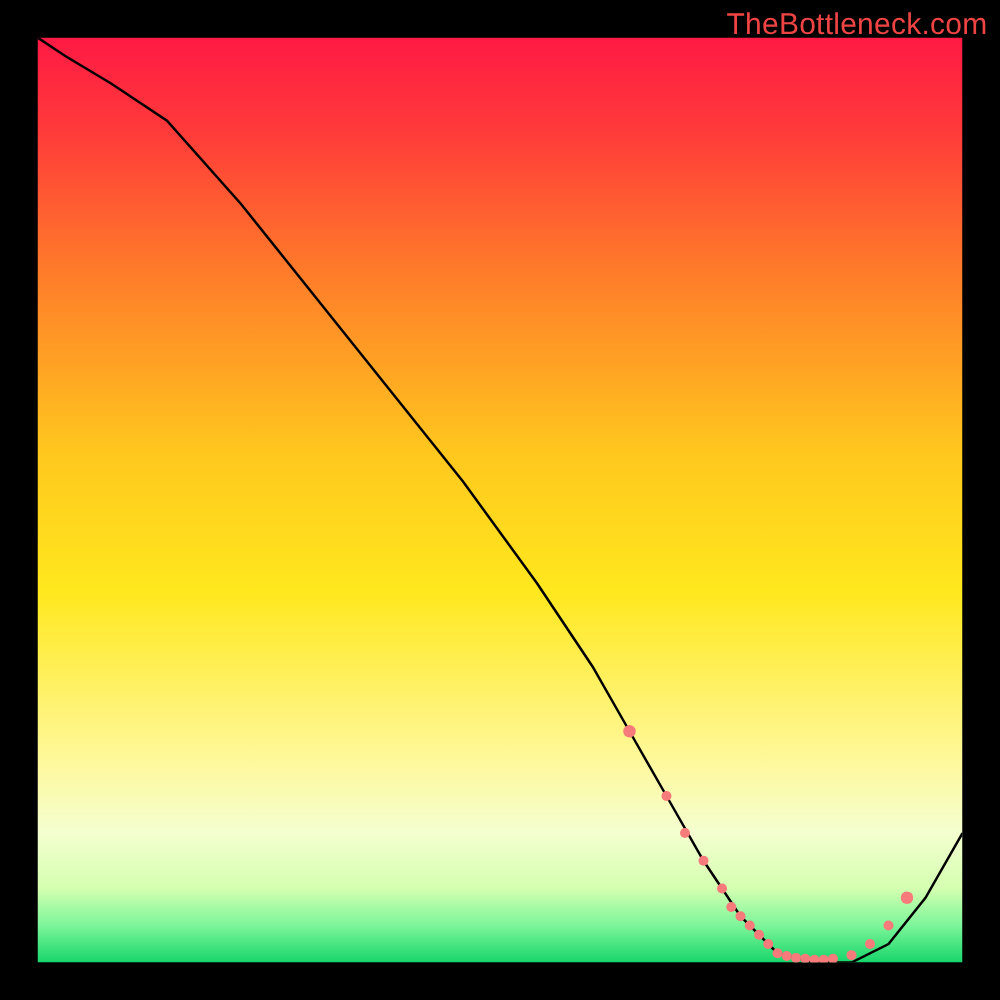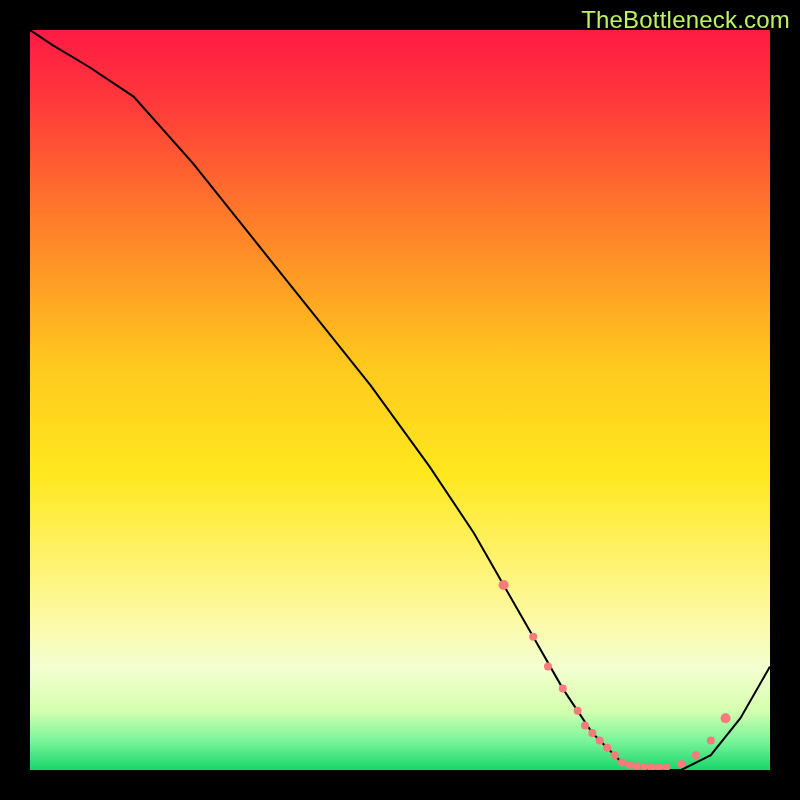--- a/index.html
+++ b/index.html
@@ -13,21 +13,21 @@
   .stage {
     position: relative;
     width: 800px;
     height: 800px;
     background: #000;
   }
   .watermark {
     position: absolute;
     top: 6px;
     right: 10px;
-    color: #bef264;
+    color: #ef4444;
     font-size: 24px;
     font-weight: 500;
     letter-spacing: 0.2px;
     z-index: 5;
   }
   .plot-wrap {
     position: absolute;
     left: 30px;
     top: 30px;
     width: 740px;

